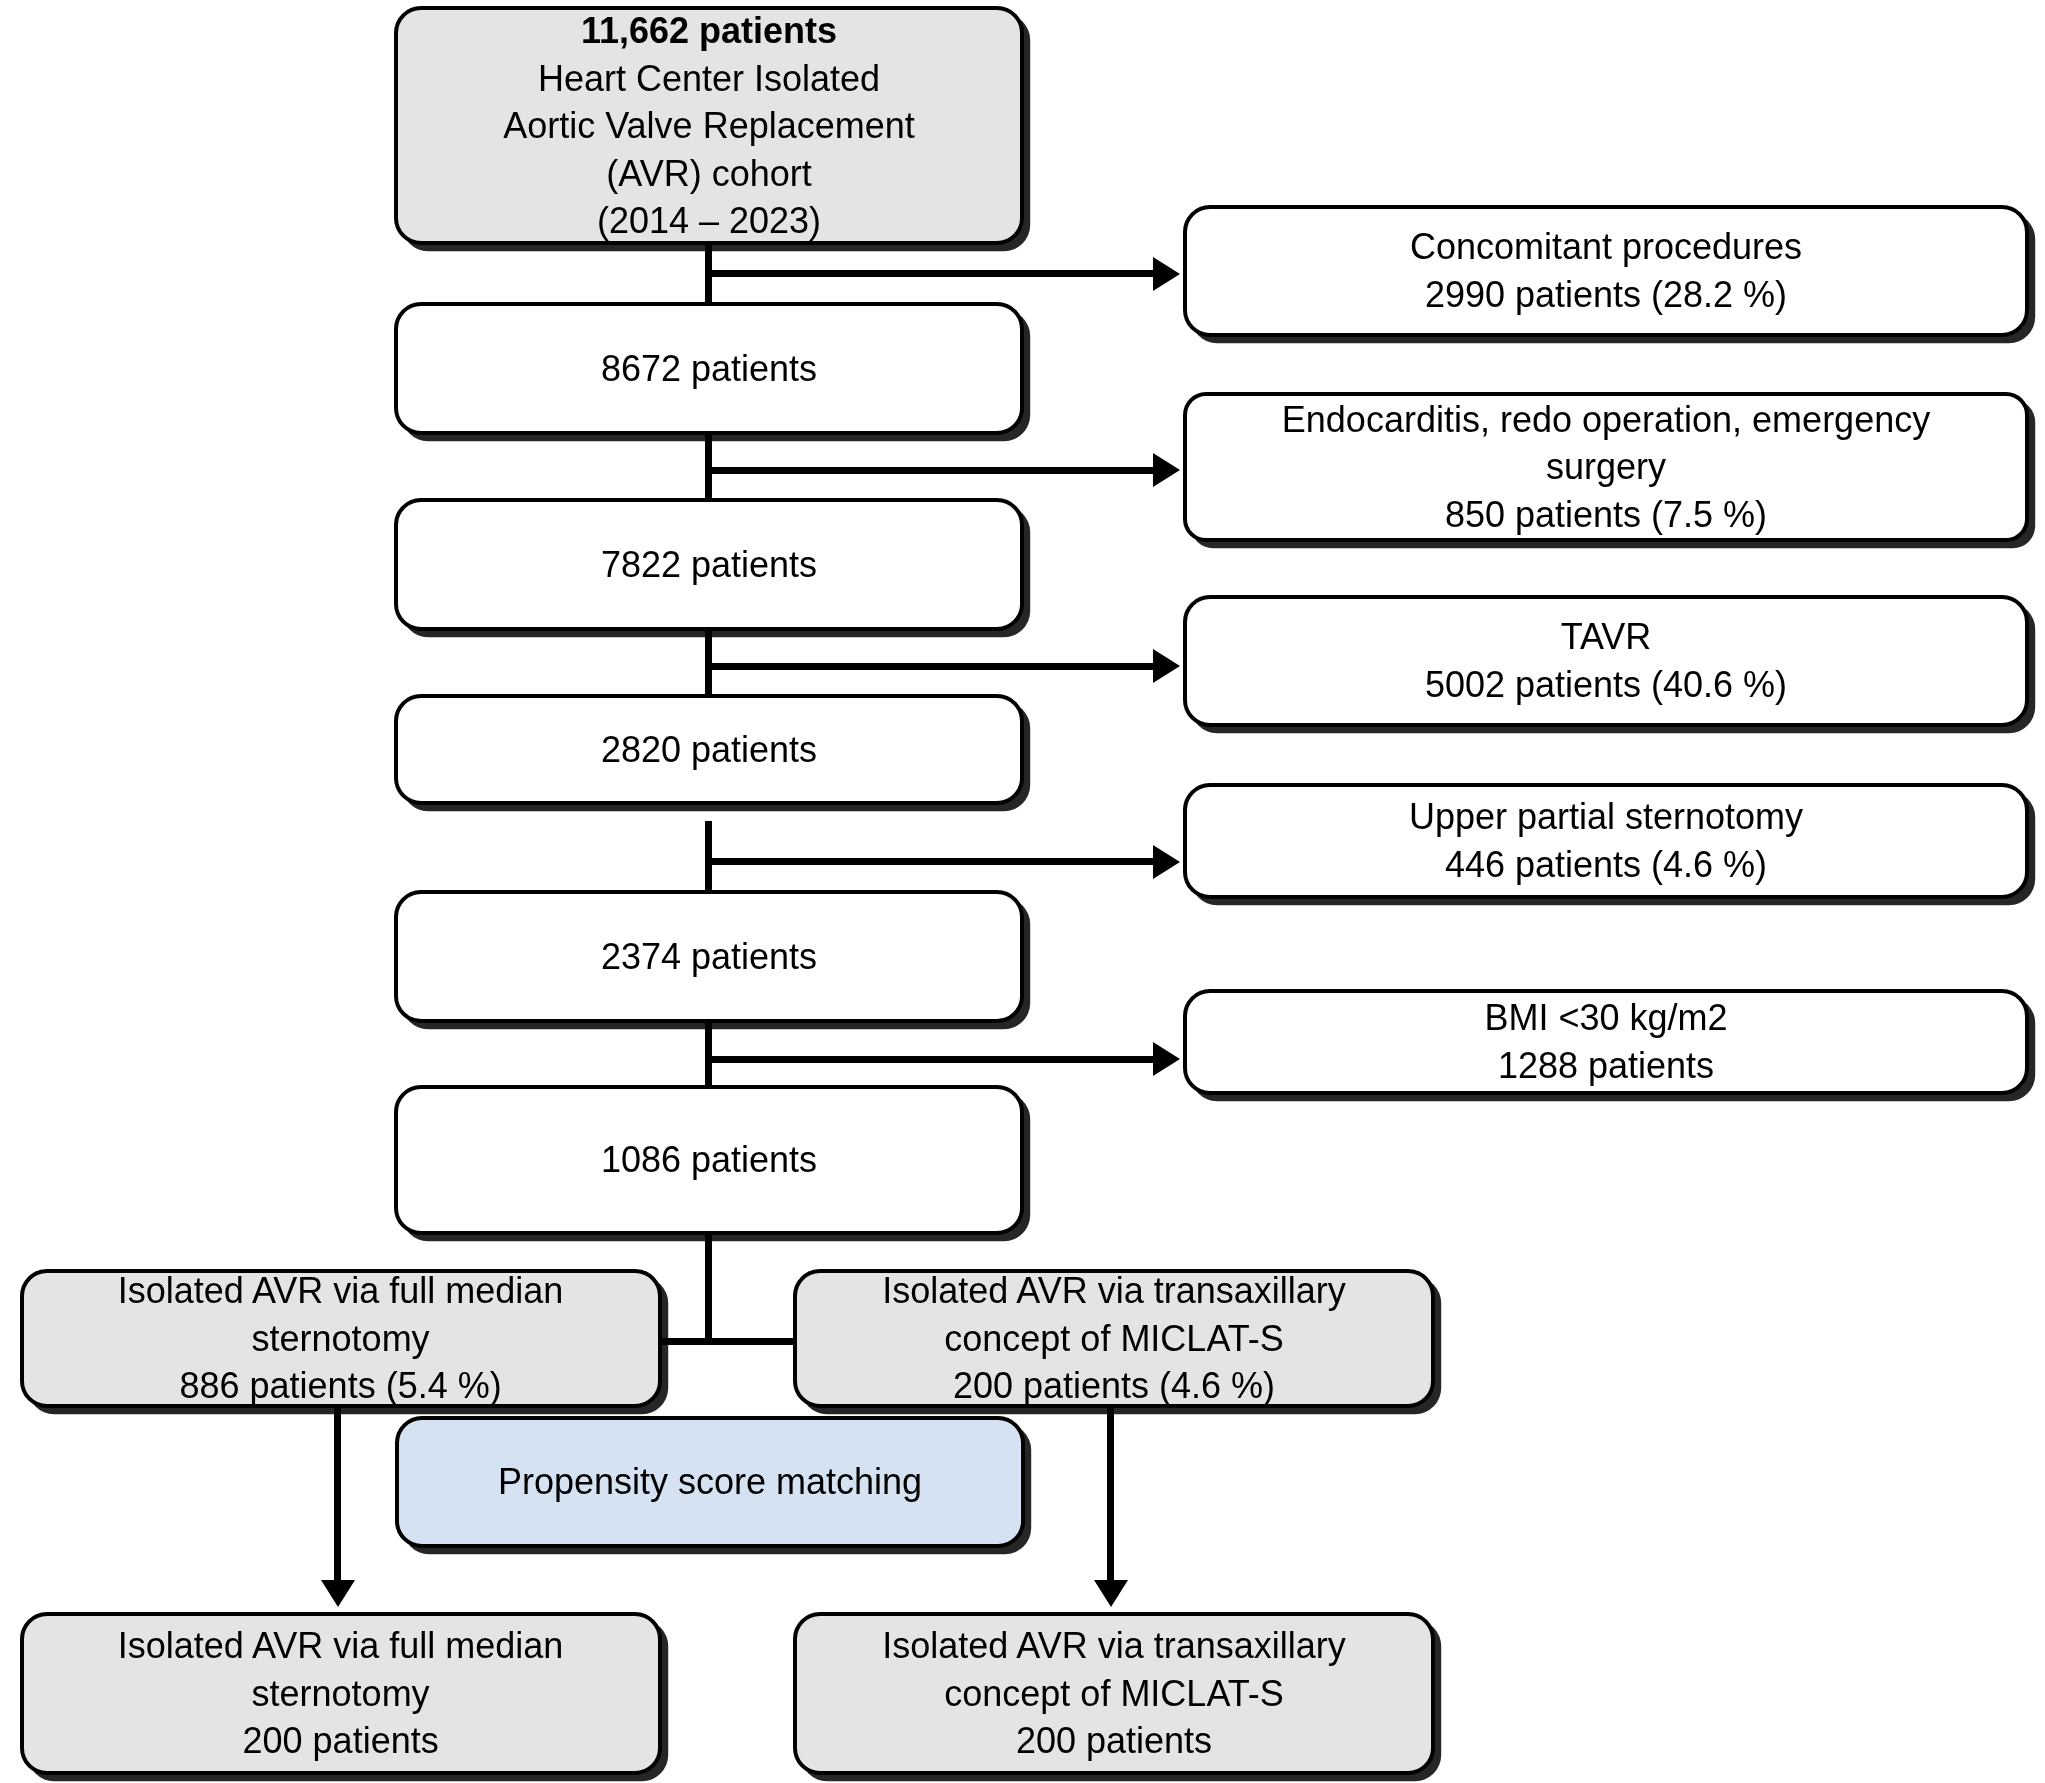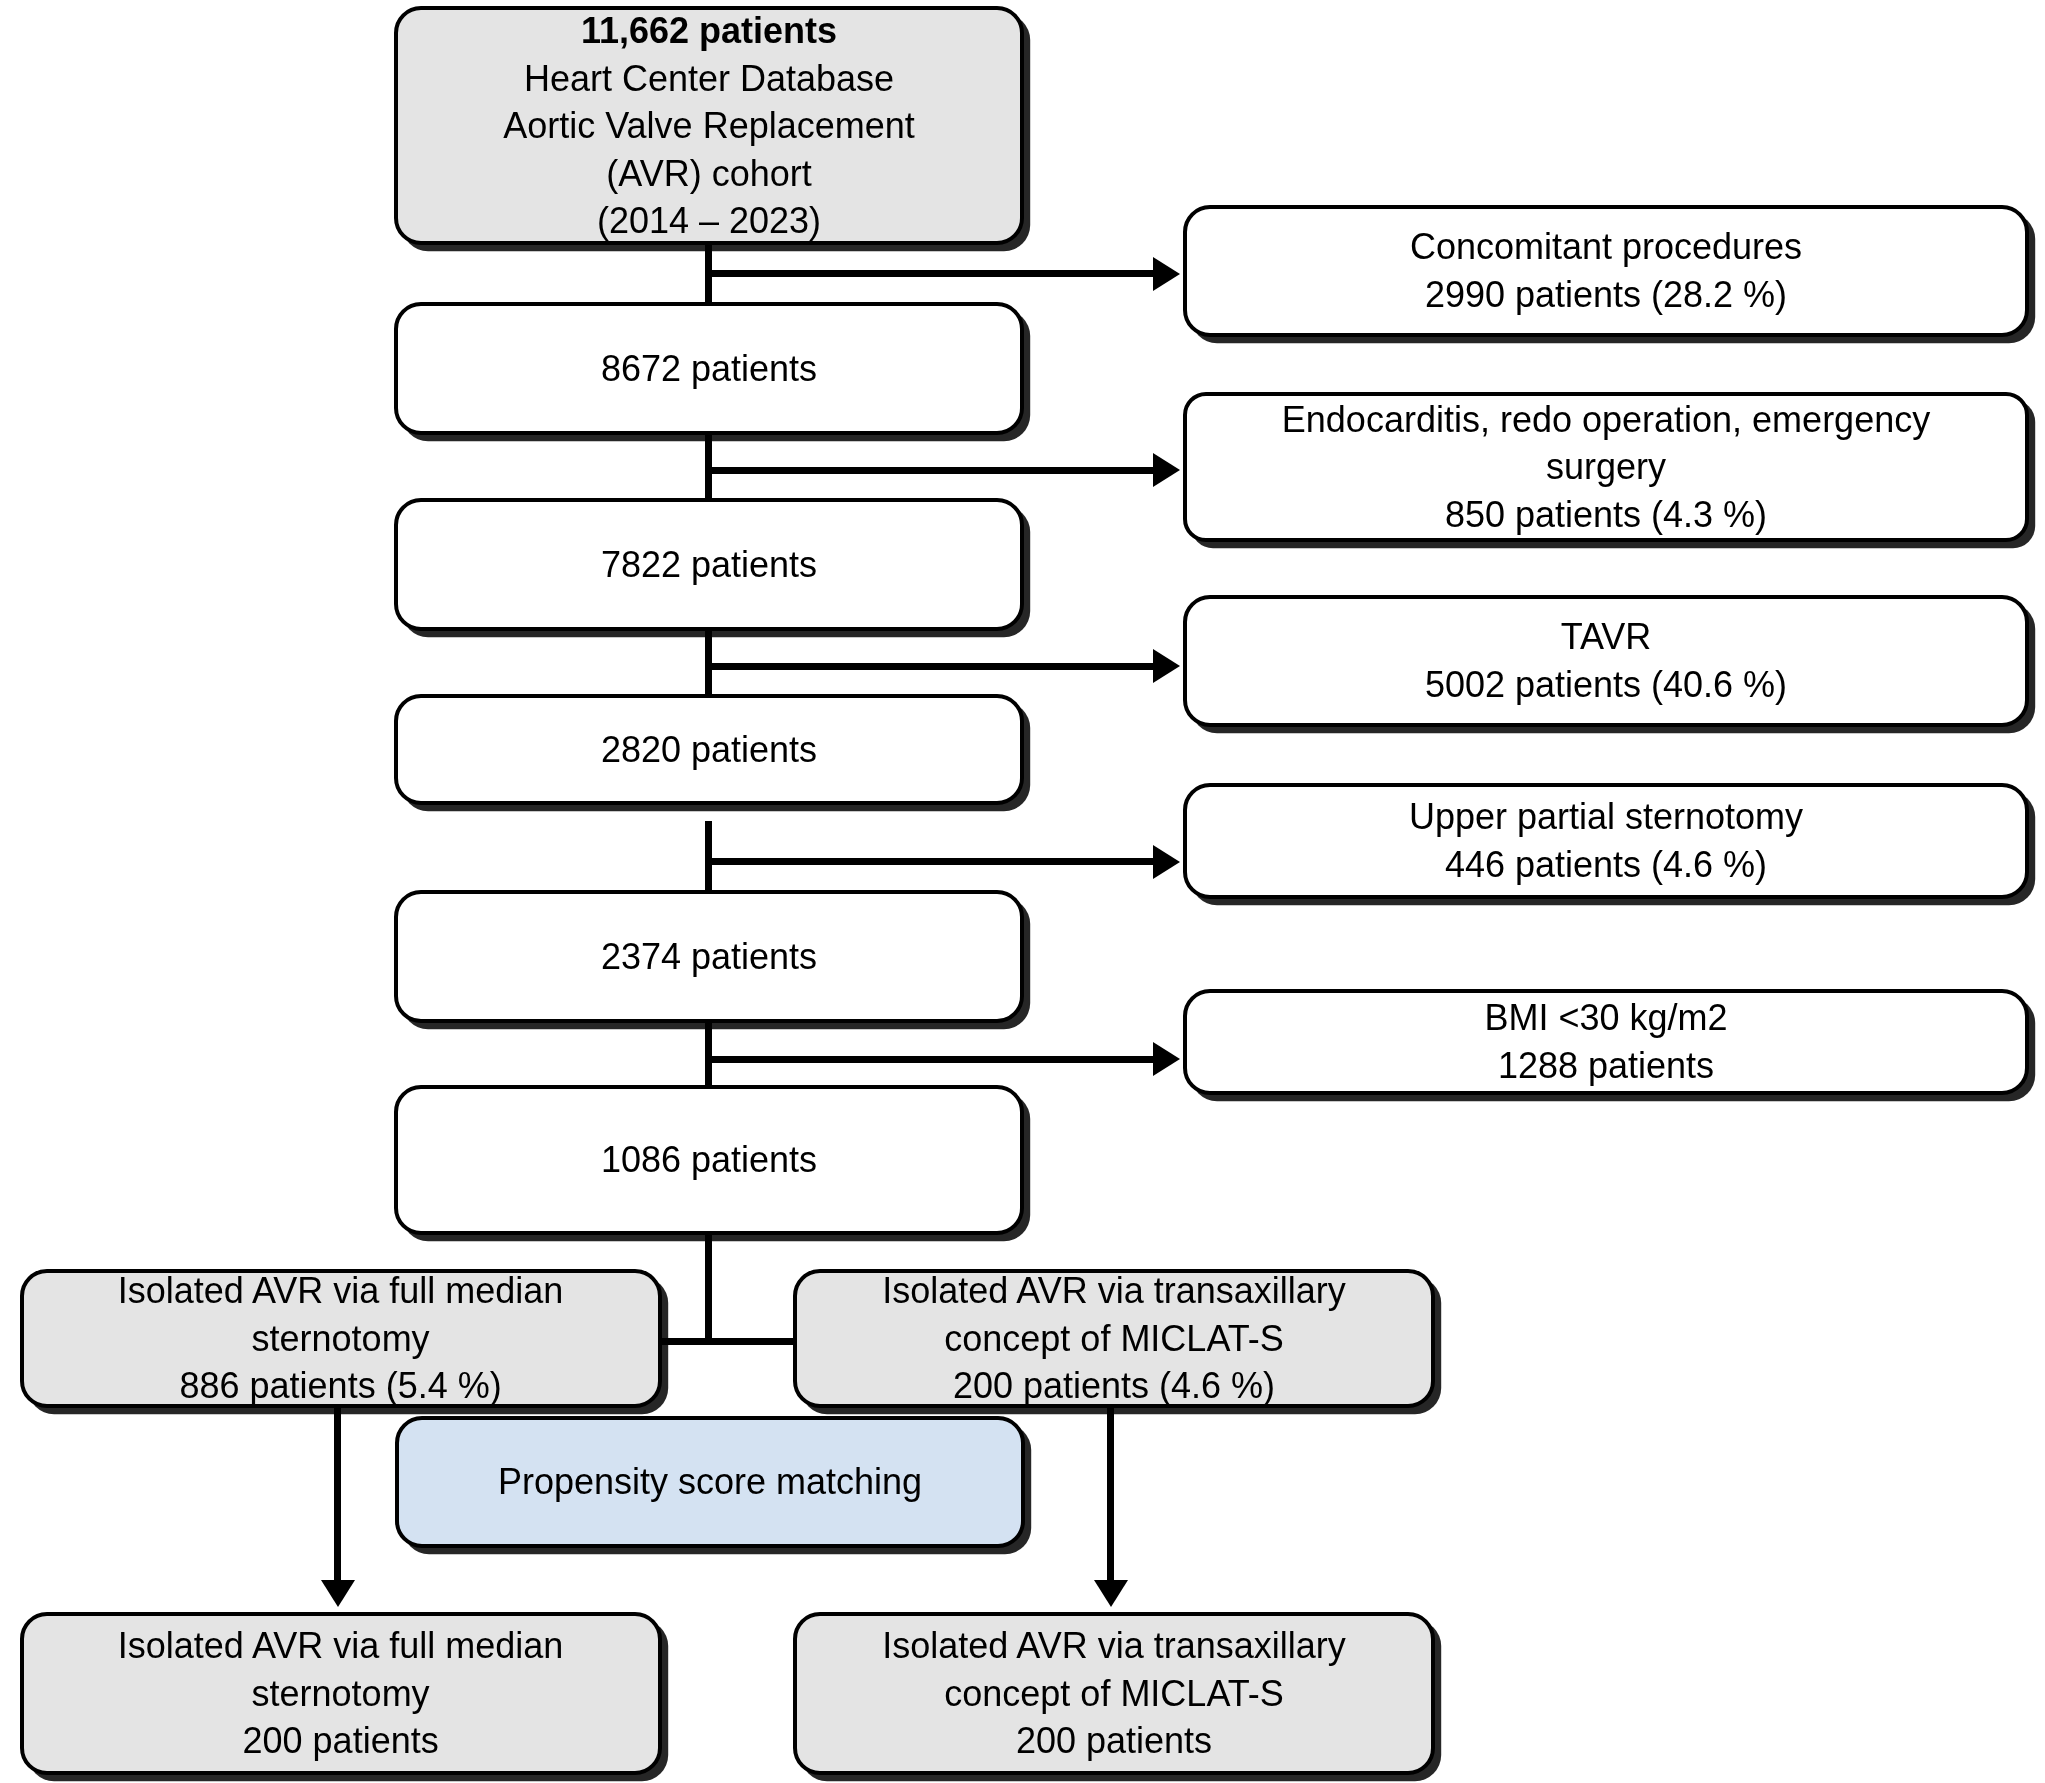--- a/index.html
+++ b/index.html
@@ -59,21 +59,21 @@
 
   <div class="vline" style="left:334px;top:1402px;height:182px;"></div>
   <div class="arrow-d" style="left:321px;top:1580px;"></div>
 
   <div class="vline" style="left:1107px;top:1402px;height:182px;"></div>
   <div class="arrow-d" style="left:1094px;top:1580px;"></div>
 
   <div class="node shaded" style="left:394px;top:6.3px;width:630px;height:239px;">
     <div class="txt">
       <b>11,662 patients</b><br>
-      <span>Heart Center Database</span><br>
+      <span>Heart Center Isolated</span><br>
       <span>Aortic Valve Replacement</span><br>
       <span>(AVR) cohort</span><br>
       <span>(2014 – 2023)</span>
     </div>
   </div>
 
   <div class="node" style="left:394px;top:302px;width:630px;height:133px;">
     <div class="txt">8672 patients</div>
   </div>
 
@@ -97,21 +97,21 @@
     <div class="txt">
       <span>Concomitant procedures</span><br>
       <span>2990 patients (28.2 %)</span>
     </div>
   </div>
 
   <div class="node" style="left:1183px;top:392px;width:846px;height:150px;border-radius:23px;">
     <div class="txt">
       <span>Endocarditis, redo operation, emergency</span><br>
       <span>surgery</span><br>
-      <span>850 patients (4.3 %)</span>
+      <span>850 patients (7.5 %)</span>
     </div>
   </div>
 
   <div class="node" style="left:1183px;top:595px;width:846px;height:132px;">
     <div class="txt">
       <span>TAVR</span><br>
       <span>5002 patients (40.6 %)</span>
     </div>
   </div>
 

